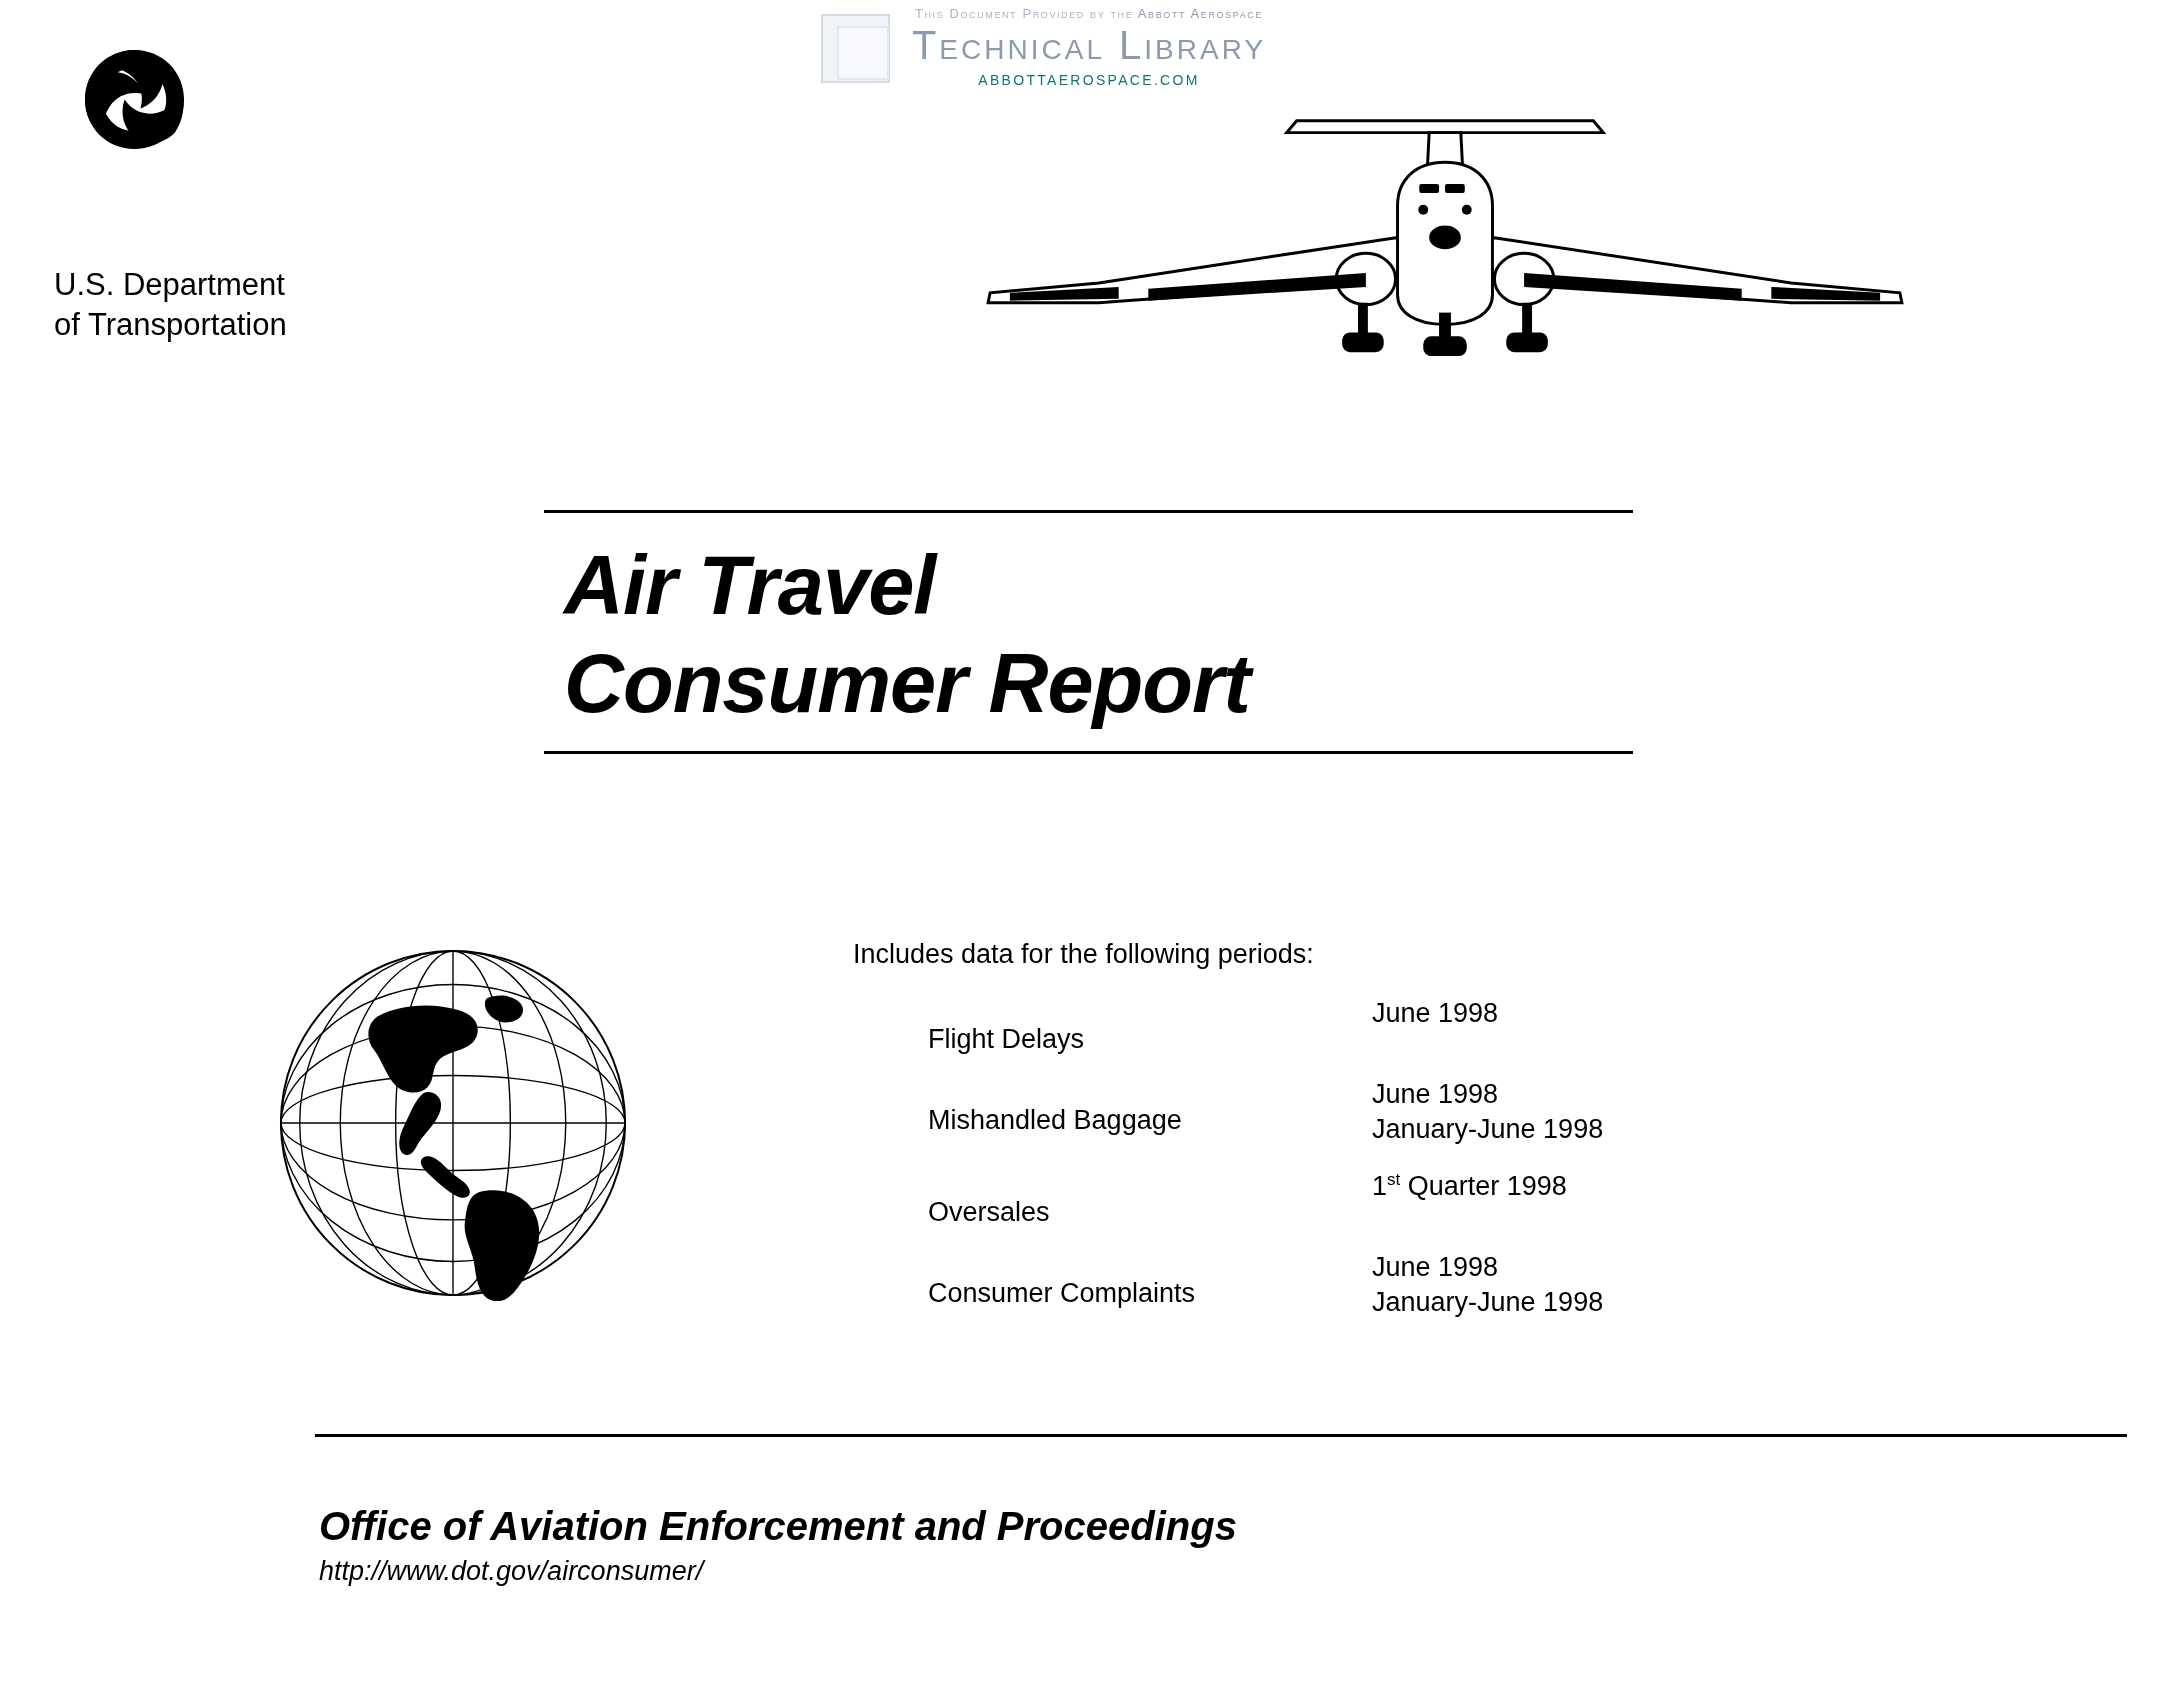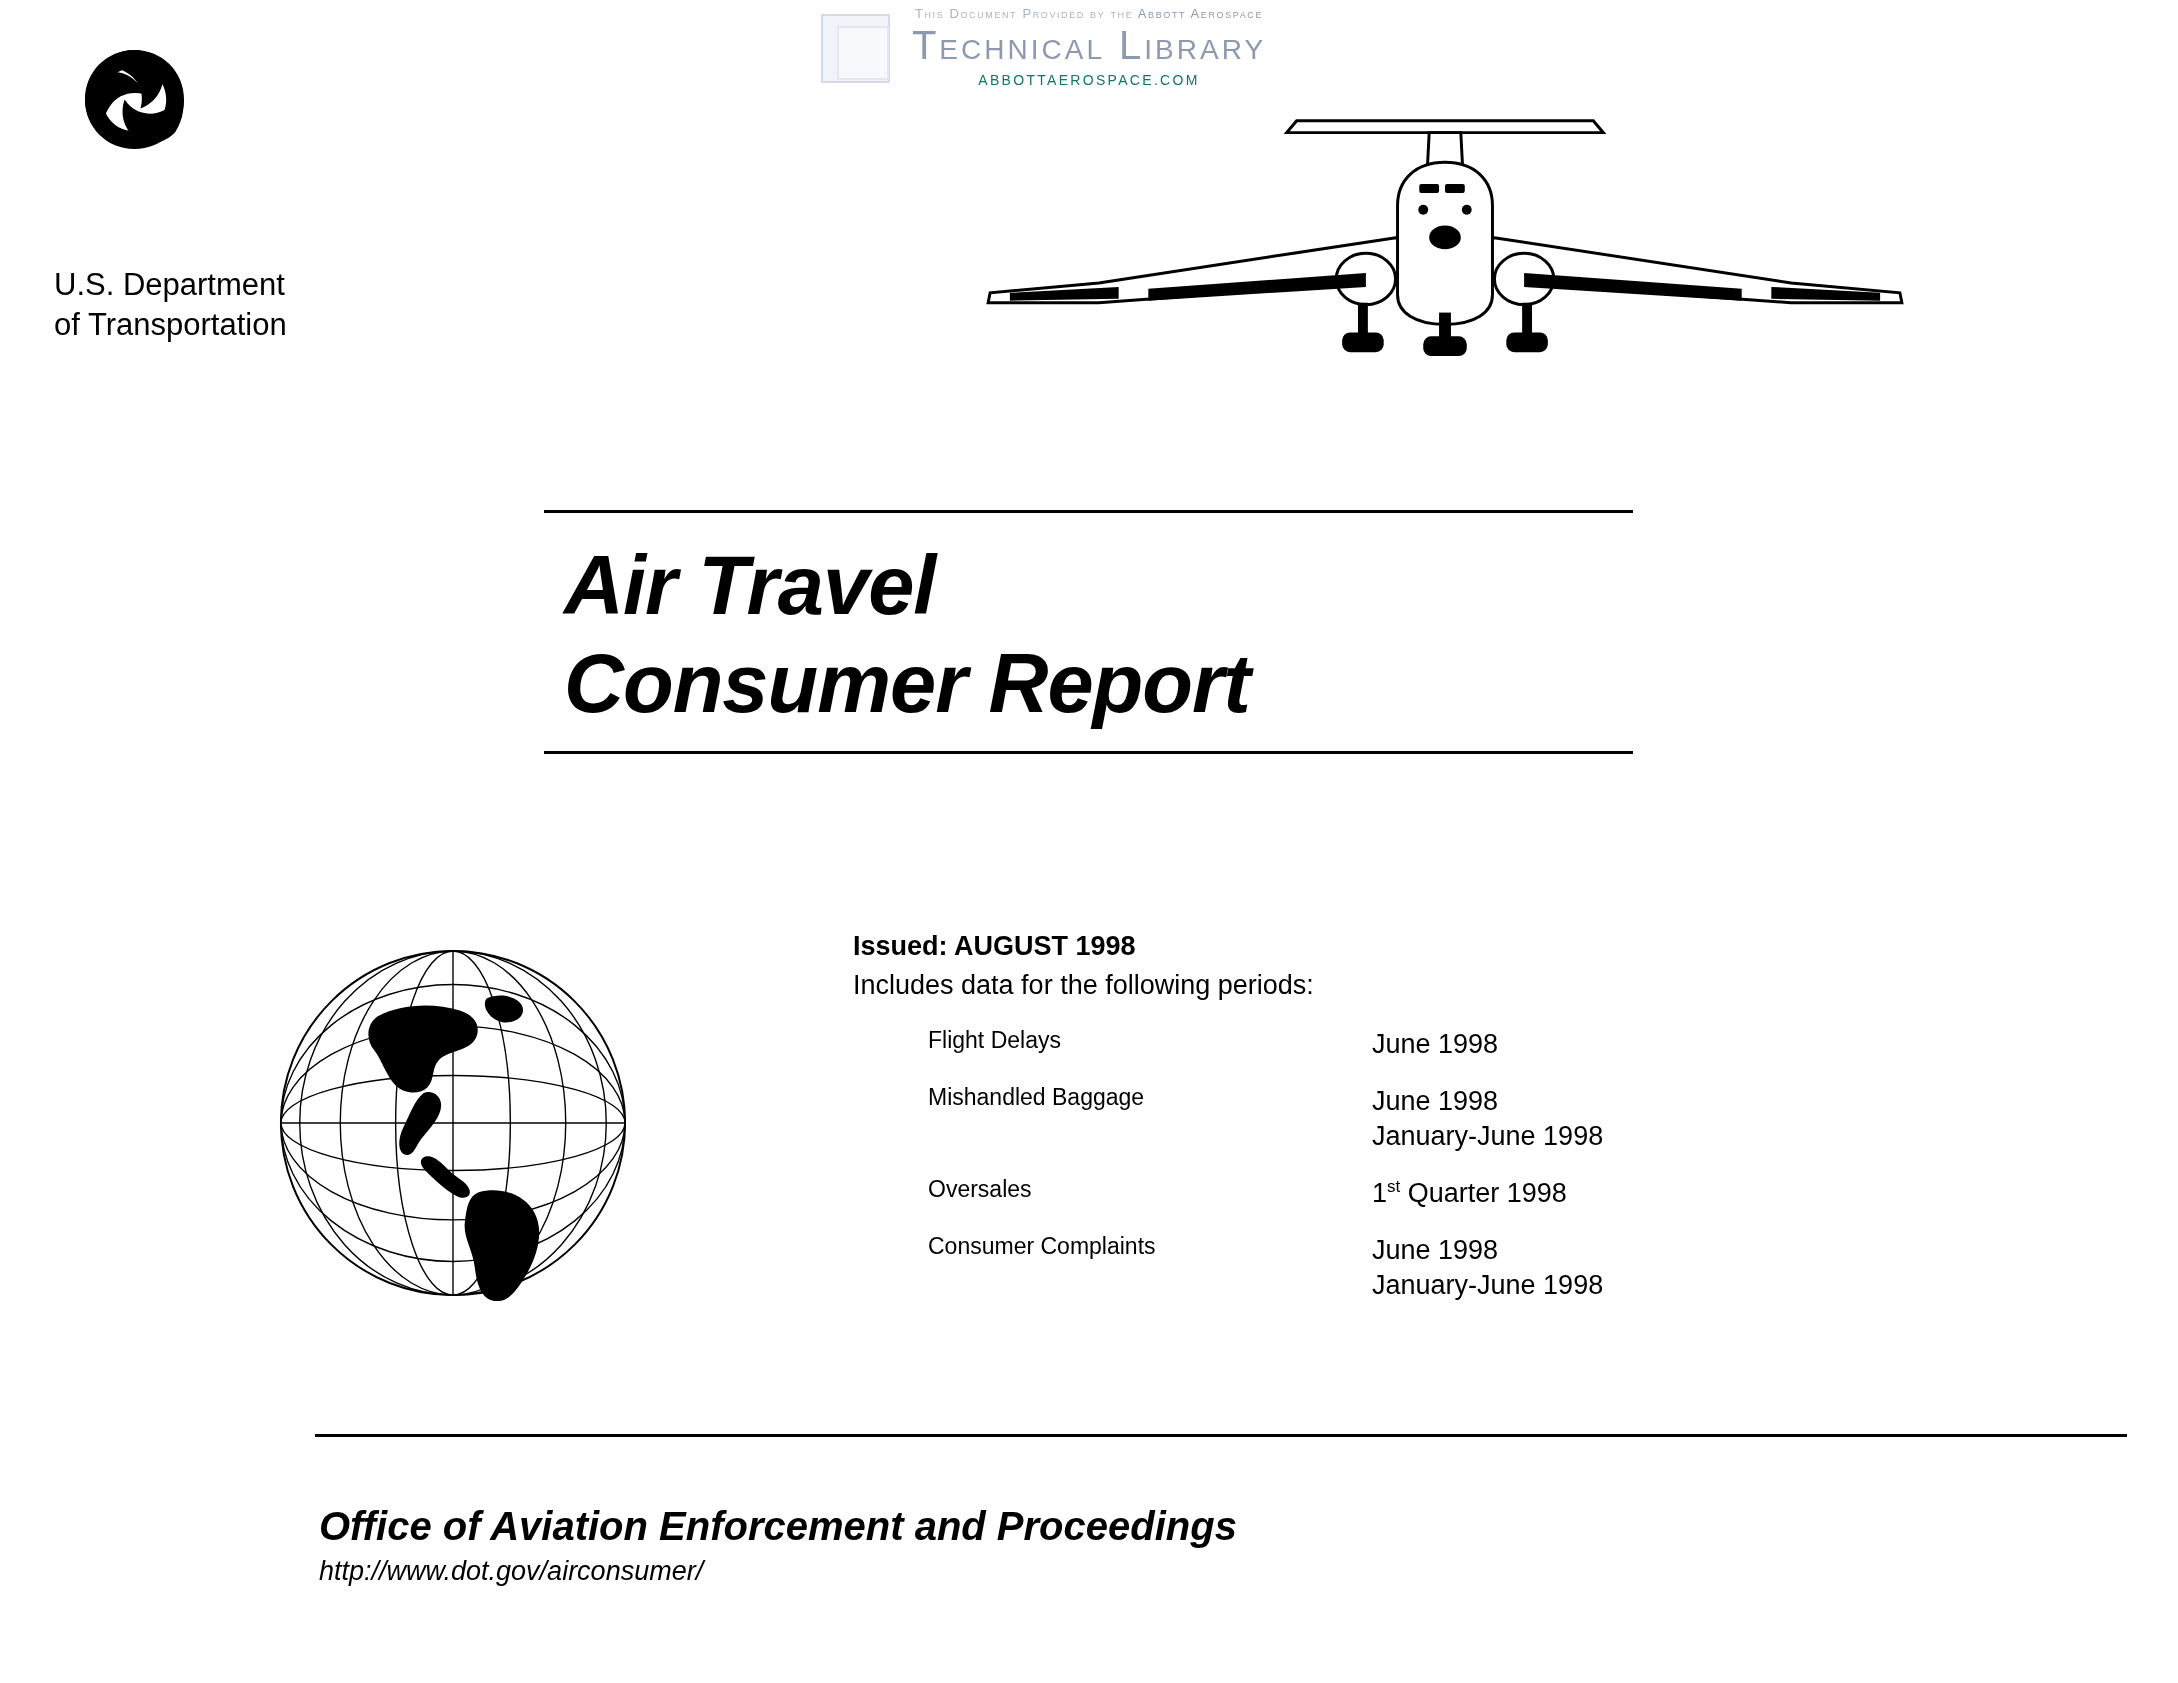--- a/index.html
+++ b/index.html
@@ -147,23 +147,24 @@
   }
   .periods {
     margin-top: 26px;
     margin-left: 75px;
   }
   .period-row {
     display: flex;
     margin-bottom: 22px;
   }
   .period-label {
-    font-size: 23px;
+    font-size: 27px;
     width: 444px;
     white-space: nowrap;
+    margin-top: 28px;
   }
   .period-values {
     font-size: 27px;
     line-height: 1.3;
   }
   .period-values .v2 { display: block; }
   sup.ord { font-size: 17px; vertical-align: super; }
 
   
   .footer-rule {
@@ -304,21 +305,20 @@
       <path d="M206 250 C228 244 252 252 262 270 C272 288 266 312 256 330
                C246 348 236 362 222 360 C208 358 204 342 202 326
                C200 308 190 296 192 280 C194 264 196 254 206 250 Z"></path>
 
       <path d="M214 54 C228 48 246 52 250 62 C254 72 242 80 230 78 C218 76 208 62 214 54 Z"></path>
     </g>
   </svg>
 </div>
 
 <div class="issued">
-  <div class="issued-title">Issued: AUGUST 1998</div>
   <div class="issued-sub">Includes data for the following periods:</div>
 
   <div class="periods">
 
     <div class="period-row">
       <div class="period-label">Flight Delays</div>
       <div class="period-values">
         <span>June 1998</span>
       </div>
     </div>

